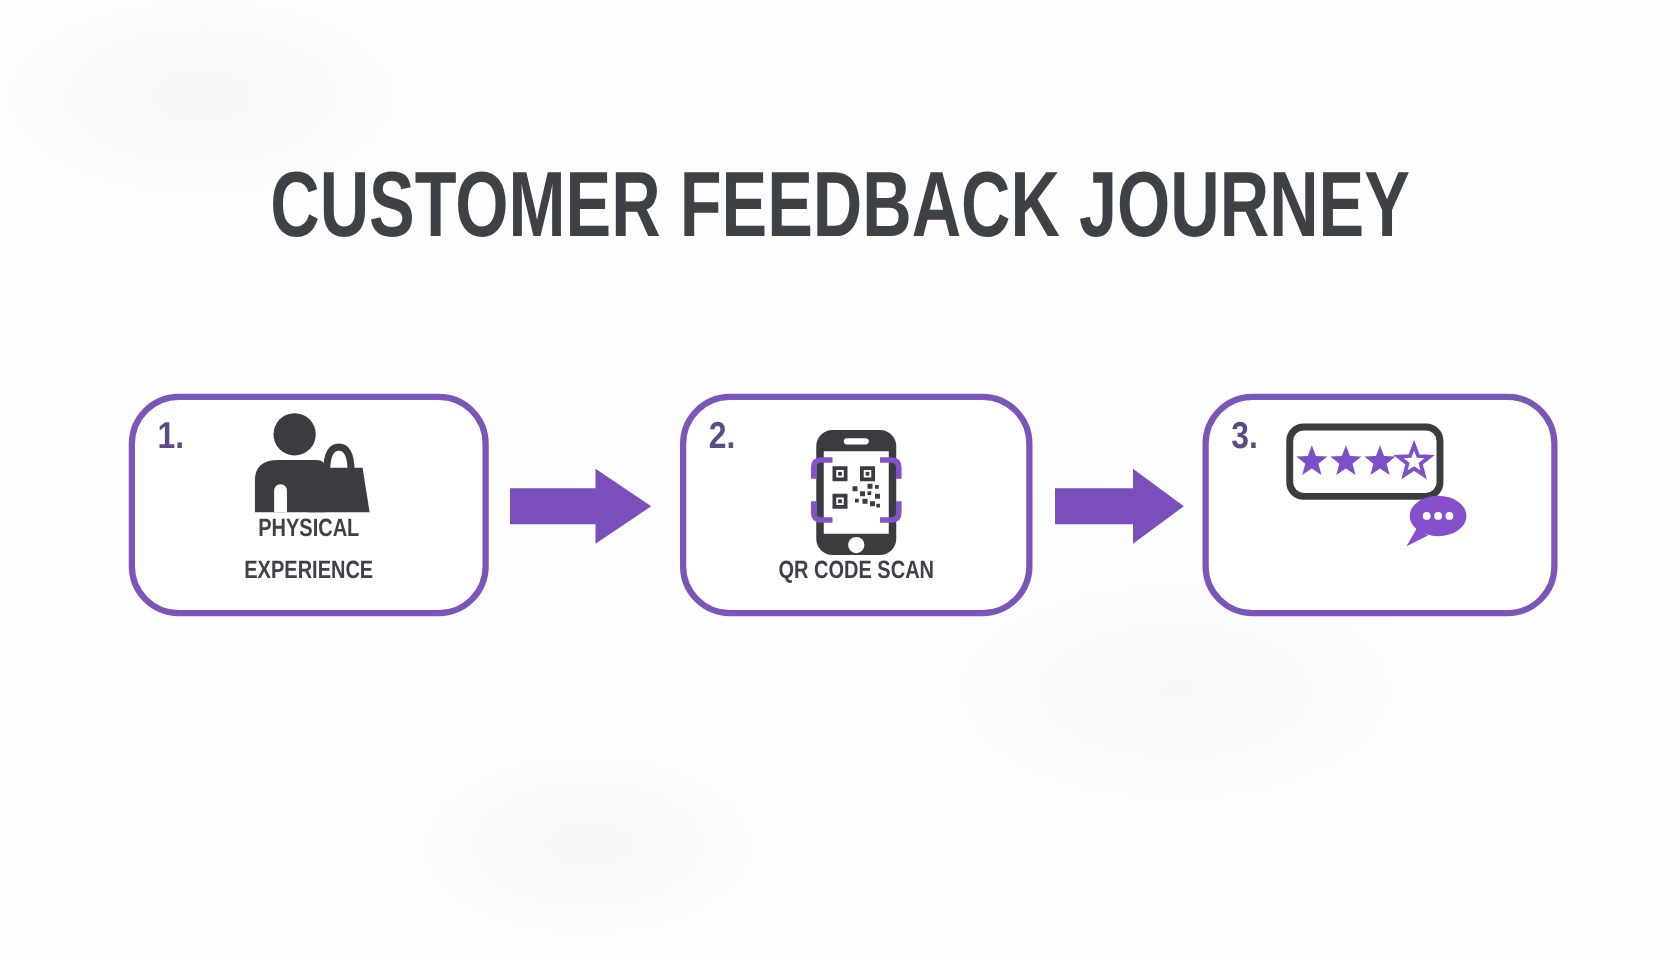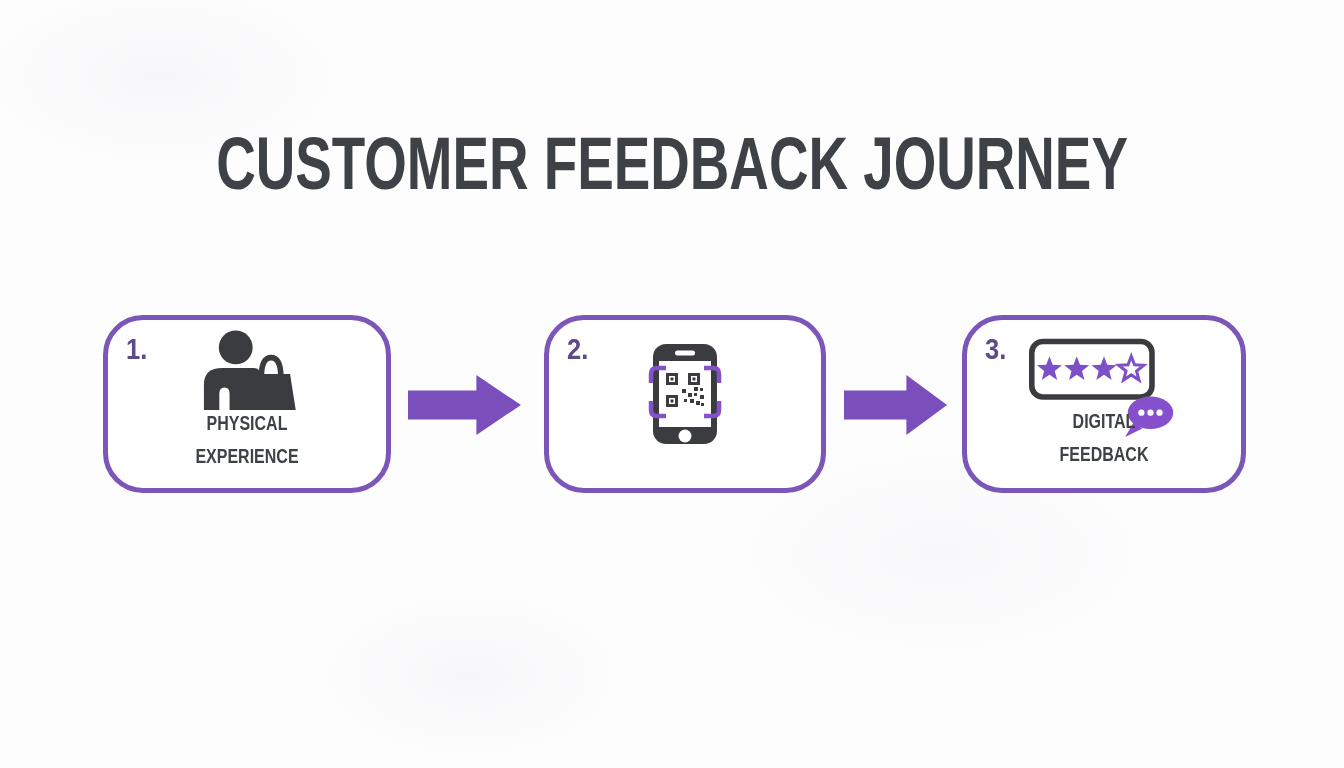--- a/index.html
+++ b/index.html
@@ -128,20 +128,24 @@
           <rect class="ic-dark" x="51" y="57" width="4" height="4"></rect>
           <rect class="ic-dark" x="57" y="59" width="4" height="4"></rect>
           <rect class="ic-dark" x="62" y="61" width="3" height="3"></rect>
 
           <path class="bracket" d="M12,41 L12,32 Q12,26 18,26 L27,26"></path>
           <path class="bracket" d="M65,26 L74,26 Q80,26 80,32 L80,41"></path>
           <path class="bracket" d="M12,59 L12,68 Q12,74 18,74 L27,74"></path>
           <path class="bracket" d="M80,59 L80,68 Q80,74 74,74 L65,74"></path>
         </svg>
       </div>
+      <div class="step-label">
+        <span class="line hide-if-empty">QR CODE SCAN</span>
+
+      </div>
     </section>
 
     <div class="arrow arrow-2">
       <svg width="104" height="62" viewBox="0 0 110 60" preserveAspectRatio="none">
         <polygon class="arrow-fill" points="0,16 66,16 66,1 109,30 66,59 66,44 0,44"></polygon>
       </svg>
     </div>
 
     <section class="card card-3">
       <span class="step-number">3.</span>
@@ -157,20 +161,16 @@
               <use href="#star-shape" xlink:href="#star-shape" transform="translate(75,31)" class="star-filled"></use>
               <use href="#star-shape" xlink:href="#star-shape" transform="translate(102,31)" class="star-outline"></use>
             </g>
           <path class="bubble-fill" d="M104,84 L96,98 L113,89.5 Z"></path>
           <ellipse class="bubble-fill" cx="121" cy="74" rx="22.5" ry="16"></ellipse>
           <circle class="ic-white" cx="112" cy="74" r="3.1"></circle>
           <circle class="ic-white" cx="121" cy="74" r="3.1"></circle>
           <circle class="ic-white" cx="130" cy="74" r="3.1"></circle>
         </svg>
       </div>
-      <div class="step-label">
-        <span class="line hide-if-empty">DIGITAL</span>
-        <span class="line hide-if-empty">FEEDBACK</span>
-      </div>
     </section>
 
   </div>
 </div>
 
 </body></html>

